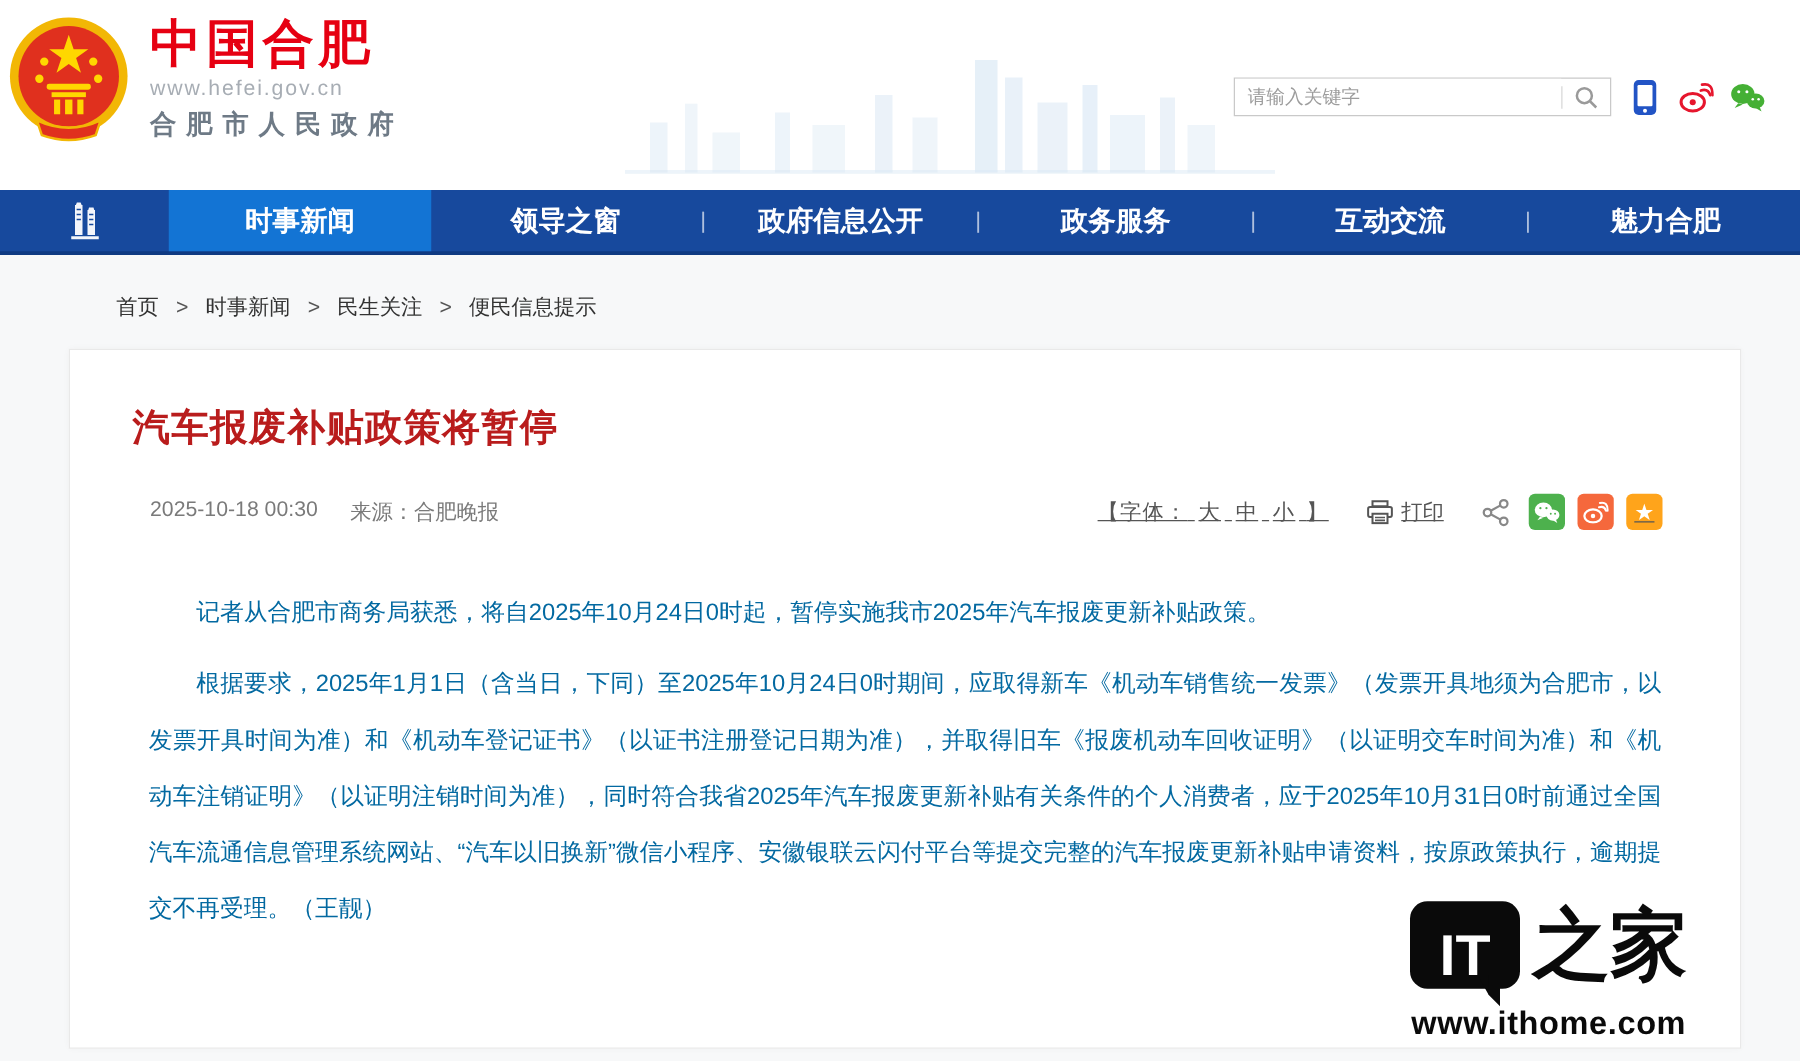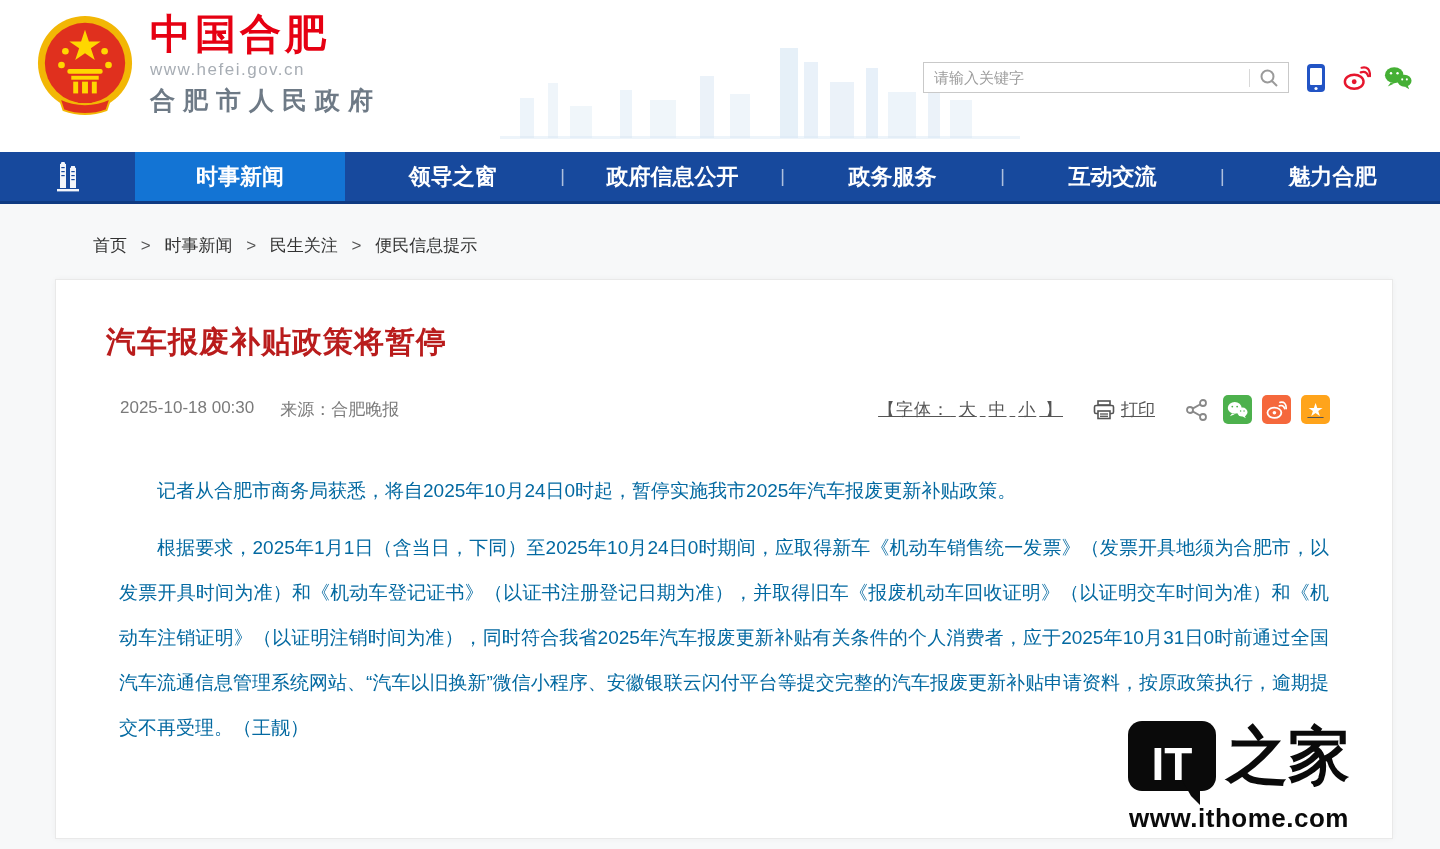--- a/index.html
+++ b/index.html
@@ -6,29 +6,29 @@
   html,body { margin:0; padding:0; }
   body {
     width:1440px; height:849px; overflow:hidden;
     font-family:"Liberation Sans","DejaVu Sans",sans-serif;
     background:#f7f8f9;
   }
 
   
   .header { position:relative; height:152px; background:#ffffff; overflow:hidden; }
   .skyline { position:absolute; left:500px; top:28px; width:520px; height:120px; opacity:.55; }
-  .logo-area { position:absolute; left:36px; top:12px; display:flex; align-items:center; gap:16px; }
+  .logo-area { position:absolute; left:6px; top:12px; display:flex; align-items:center; gap:16px; }
   .emblem { width:98px; height:102px; }
   .logo-text { display:flex; flex-direction:column; }
   .site-name { font-size:41px; font-weight:700; color:#e60012; letter-spacing:4px; line-height:1.1; }
   .site-url { font-size:17px; color:#a7adb4; letter-spacing:1.5px; margin-top:3px; }
-  .site-subtitle { font-size:25px; color:#6e7a86; font-weight:700; letter-spacing:8px; margin-top:4px; }
+  .site-subtitle { font-size:21px; color:#6e7a86; font-weight:700; letter-spacing:8px; margin-top:4px; }
 
   .search-row { position:absolute; right:28px; top:62px; display:flex; align-items:center; gap:13px; }
-  .search-box { width:366px; height:31px; border:1px solid #c9c9c9; background:#fff; display:flex; align-items:center; }
+  .search-box { width:302px; height:31px; border:1px solid #c9c9c9; background:#fff; display:flex; align-items:center; }
   .search-box input { border:none; outline:none; flex:1; height:100%; padding:0 10px; font-size:15px; color:#333;
     font-family:"Liberation Sans","DejaVu Sans",sans-serif; }
   .search-box input::placeholder { color:#9d9d9d; }
   .search-divider { width:1px; height:18px; background:#d8d8d8; }
   .search-btn { width:38px; height:100%; display:flex; align-items:center; justify-content:center; cursor:pointer; background:none; border:none; }
   .app-icon { width:28px; height:28px; display:flex; align-items:center; justify-content:center; cursor:pointer; }
 
   
   .navbar { height:52px; background:#17499d; display:flex; align-items:stretch; border-bottom:3px solid #0f3a82; }
   .nav-home { width:135px; display:flex; align-items:center; justify-content:center; cursor:pointer; }

